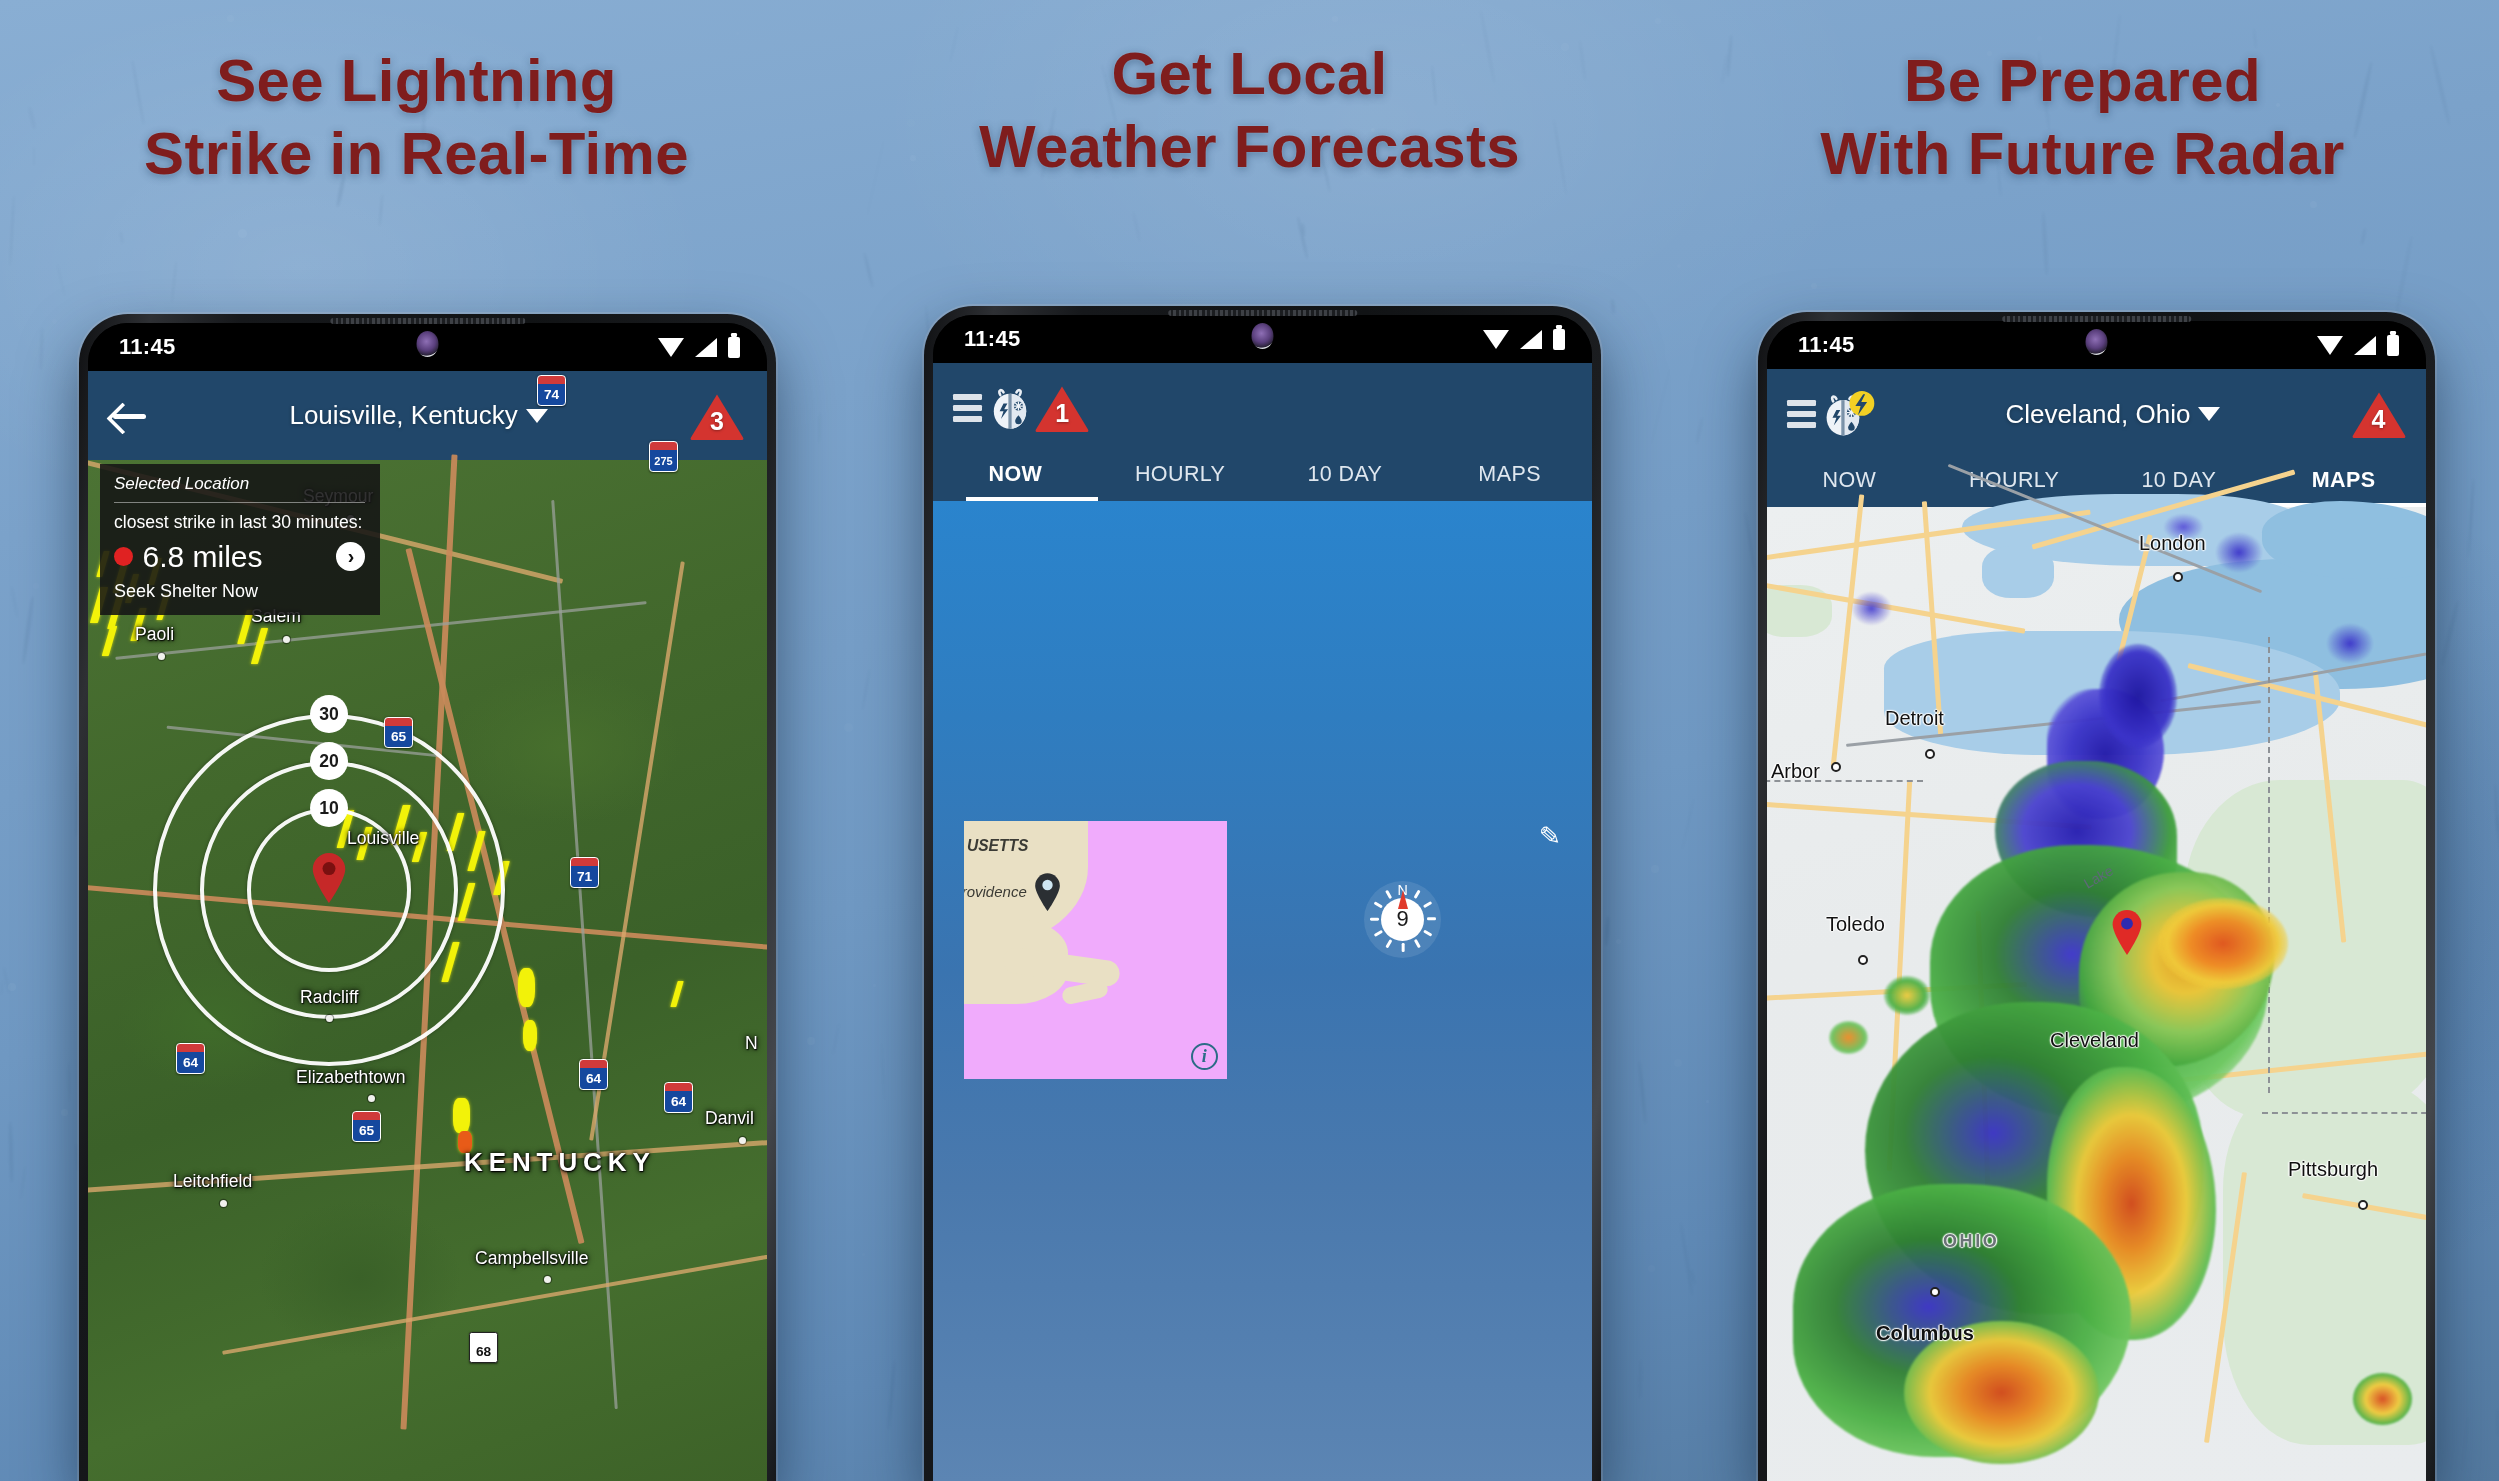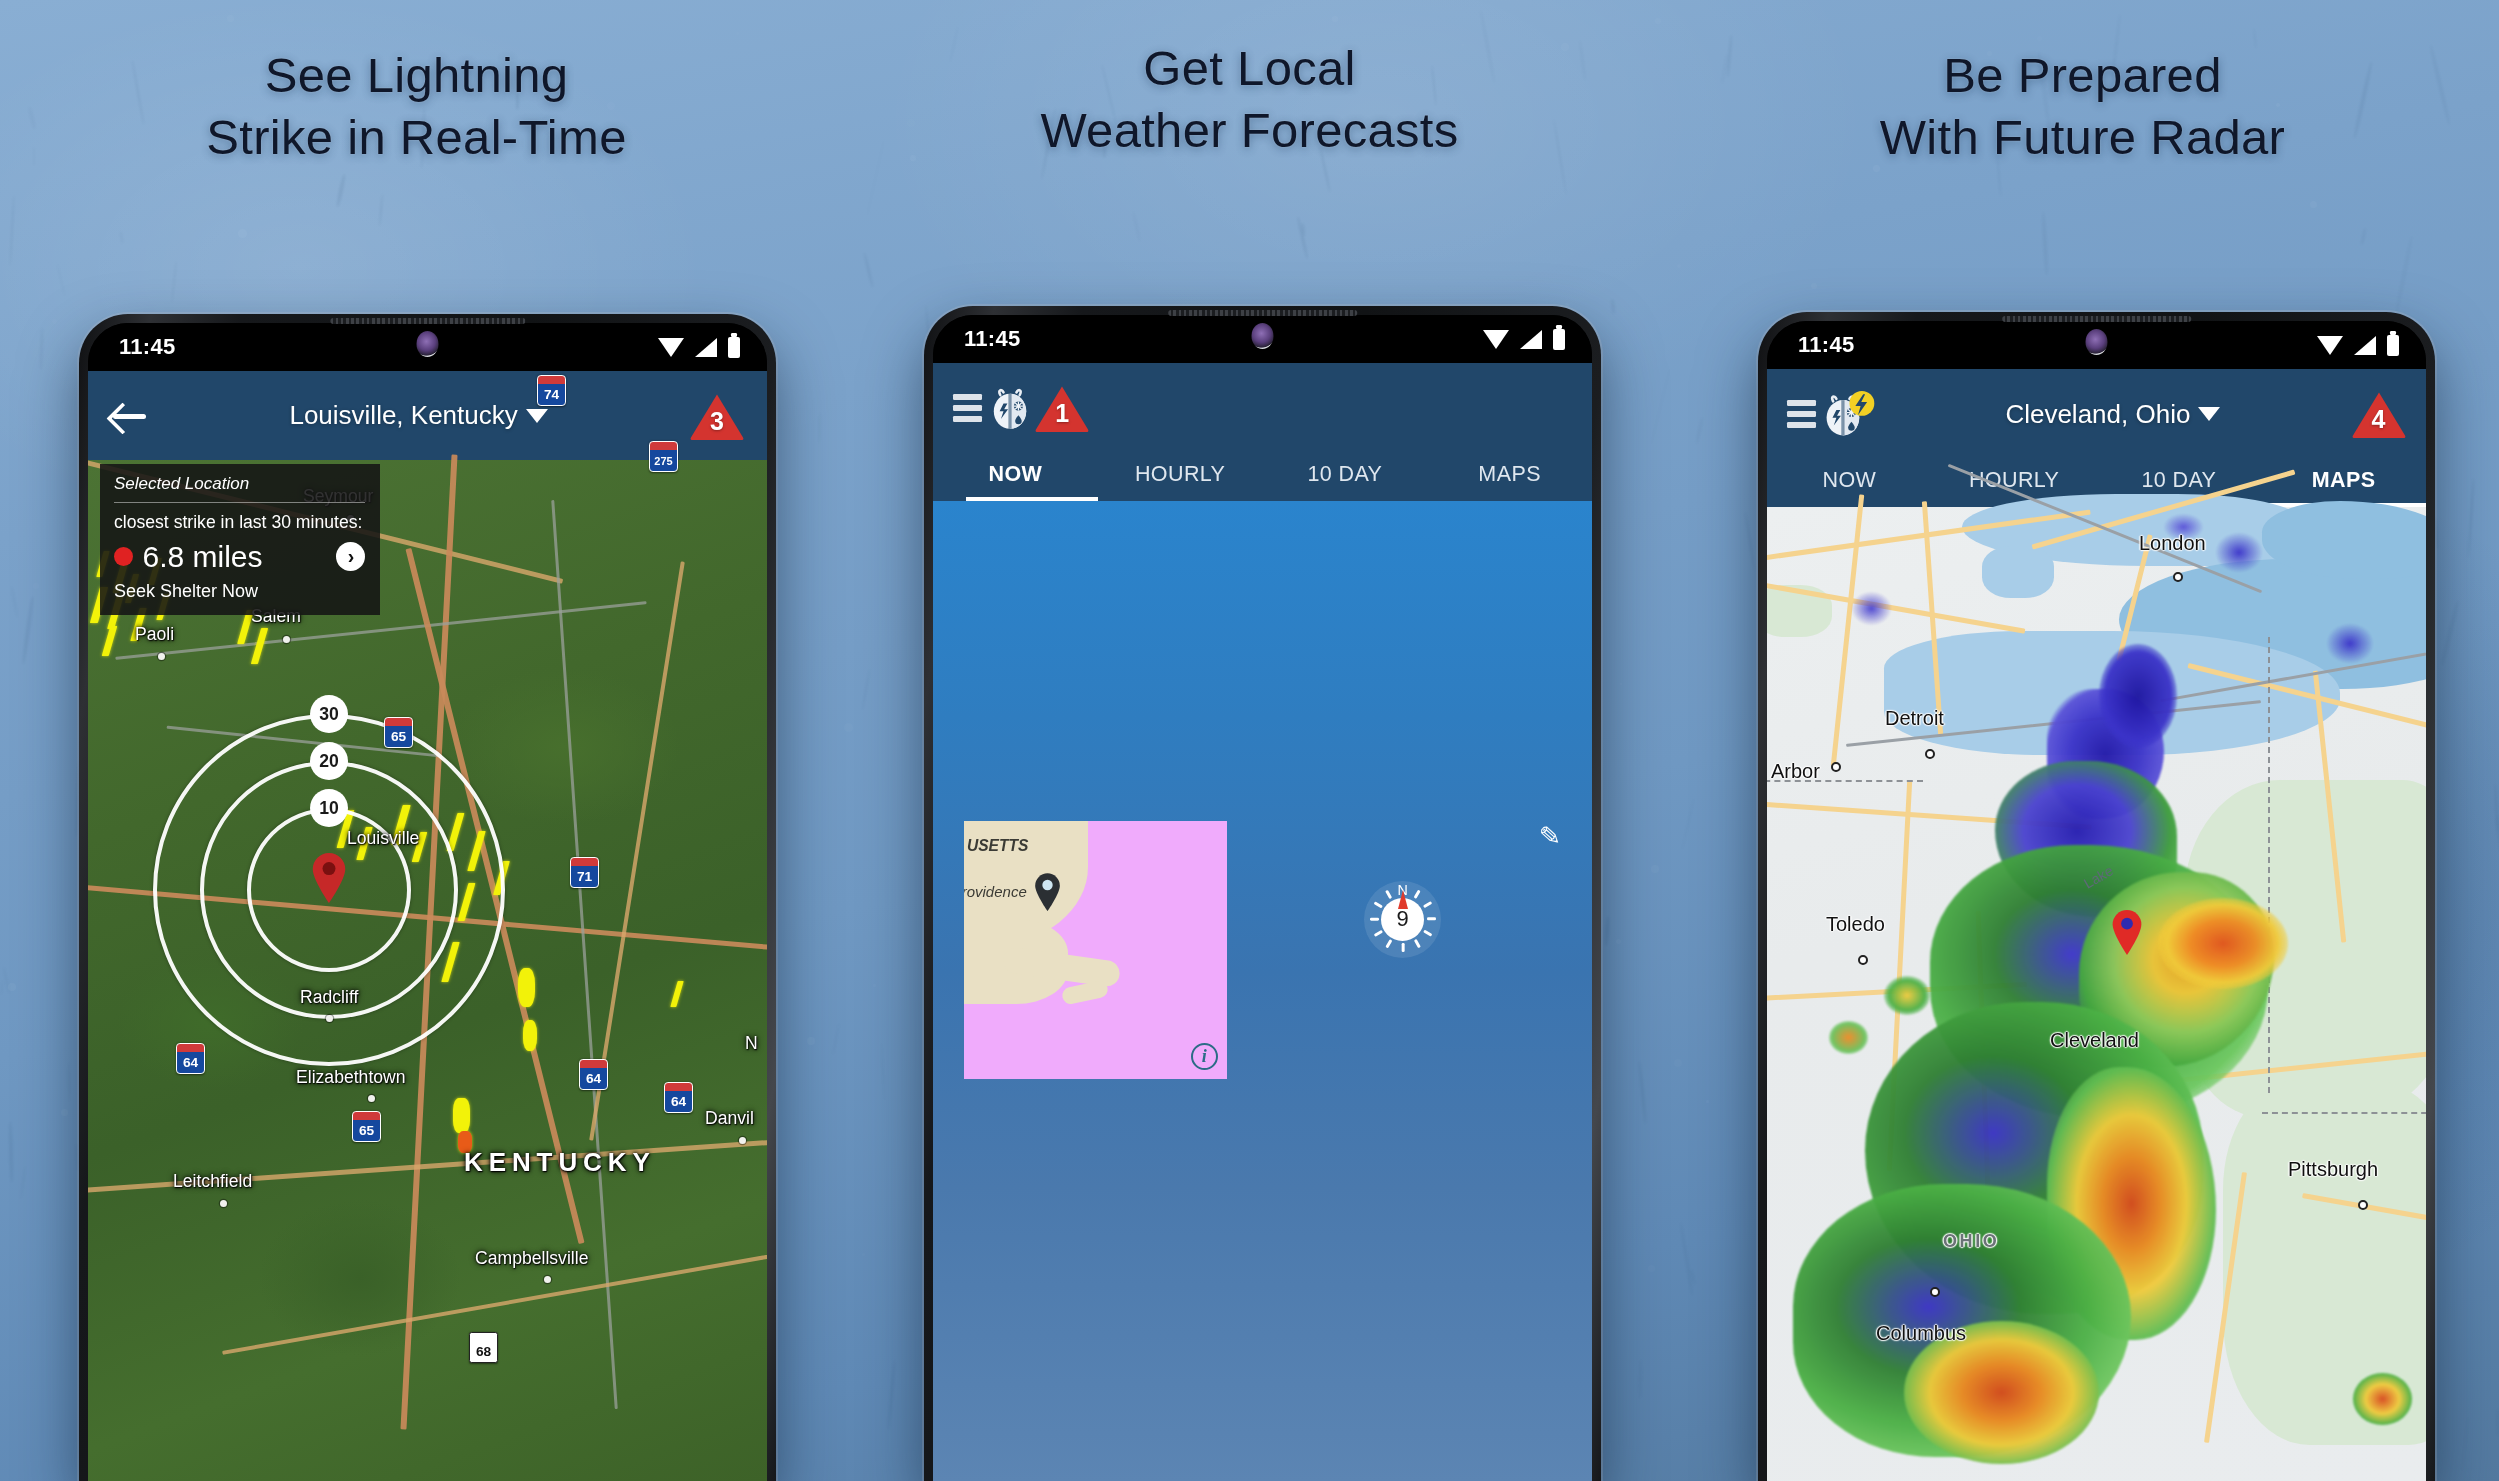--- a/index.html
+++ b/index.html
@@ -19,22 +19,22 @@
       radial-gradient(ellipse 521px 586px at 92% 60%, rgba(20,50,85,.20), transparent 70%),
       linear-gradient(170deg, #89aed3 0%, #7ba2ca 28%, #6f98c2 55%, #5f89b5 80%, #53799f 100%);
   }
   .streak { position: absolute; background: rgba(28,62,98,.28); border-radius: 50%; filter: blur(0.8px); }
   .drop { position:absolute; border-radius:50%; background: rgba(255,255,255,.14); filter: blur(0.7px); }
 
   
   .panel { position: absolute; top: 0; height: 1482px; }
   .headline {
     position: absolute; left: 0; right: 0;
-    text-align: center; color: #0f172a;
-    font-size: 49px; font-weight: 400; line-height: 1.0;
+    text-align: center; color: #7f1d1d;
+    font-size: 60px; font-weight: 700; line-height: 1.0;
     letter-spacing: 0.3px;
     text-shadow: 0 2px 9px rgba(25,55,90,.45), 0 0 2px rgba(255,255,255,.35);
   }
   .headline .l2 { display: block; margin-top: 13px; }
 
   
   .phone {
     position: absolute;
     border-radius: 49px 49px 0 0;
     background: linear-gradient(100deg,#0f1012 0%,#2e3034 8%,#16181b 18%,#111315 50%,#1b1d20 78%,#44474c 92%,#15171a 100%);
@@ -953,21 +953,21 @@
 
           <div class="rcity" style="left:64px;top:255px;"></div>
           <div class="rlabel" style="left:3.9px;top:253px;">Arbor</div>
 
           <div class="rcity" style="left:91px;top:448px;"></div>
           <div class="rlabel" style="left:59px;top:406px;">Toledo</div>
 
           <div class="rlabel" style="left:283px;top:522px;">Cleveland</div>
 
           <div class="rcity" style="left:163px;top:780px;"></div>
-          <div class="rlabel" style="left:109px;top:815px;">Columbus</div>
+          <div class="rlabel" style="left:109px;top:815px;font-weight:bold;">Columbus</div>
 
           <div class="rcity" style="left:591px;top:693px;"></div>
           <div class="rlabel" style="left:521px;top:651px;">Pittsburgh</div>
 
           <div class="rlabel state" style="left:176px;top:724px;text-align:center;">OHIO</div>
 
           <div class="rlabel" style="left:316px;top:362px;font-size:14.3px;color:#5d6a76;transform:rotate(-30deg);text-shadow:none;">Lake</div>
 
           <svg class="rpin" style="left:343px;top:401px;" viewBox="0 0 52 72">
             <path d="M26 72 C26 72 48 40 48 25 A22 22 0 1 0 4 25 C4 40 26 72 26 72Z" fill="#e02a26"></path>

